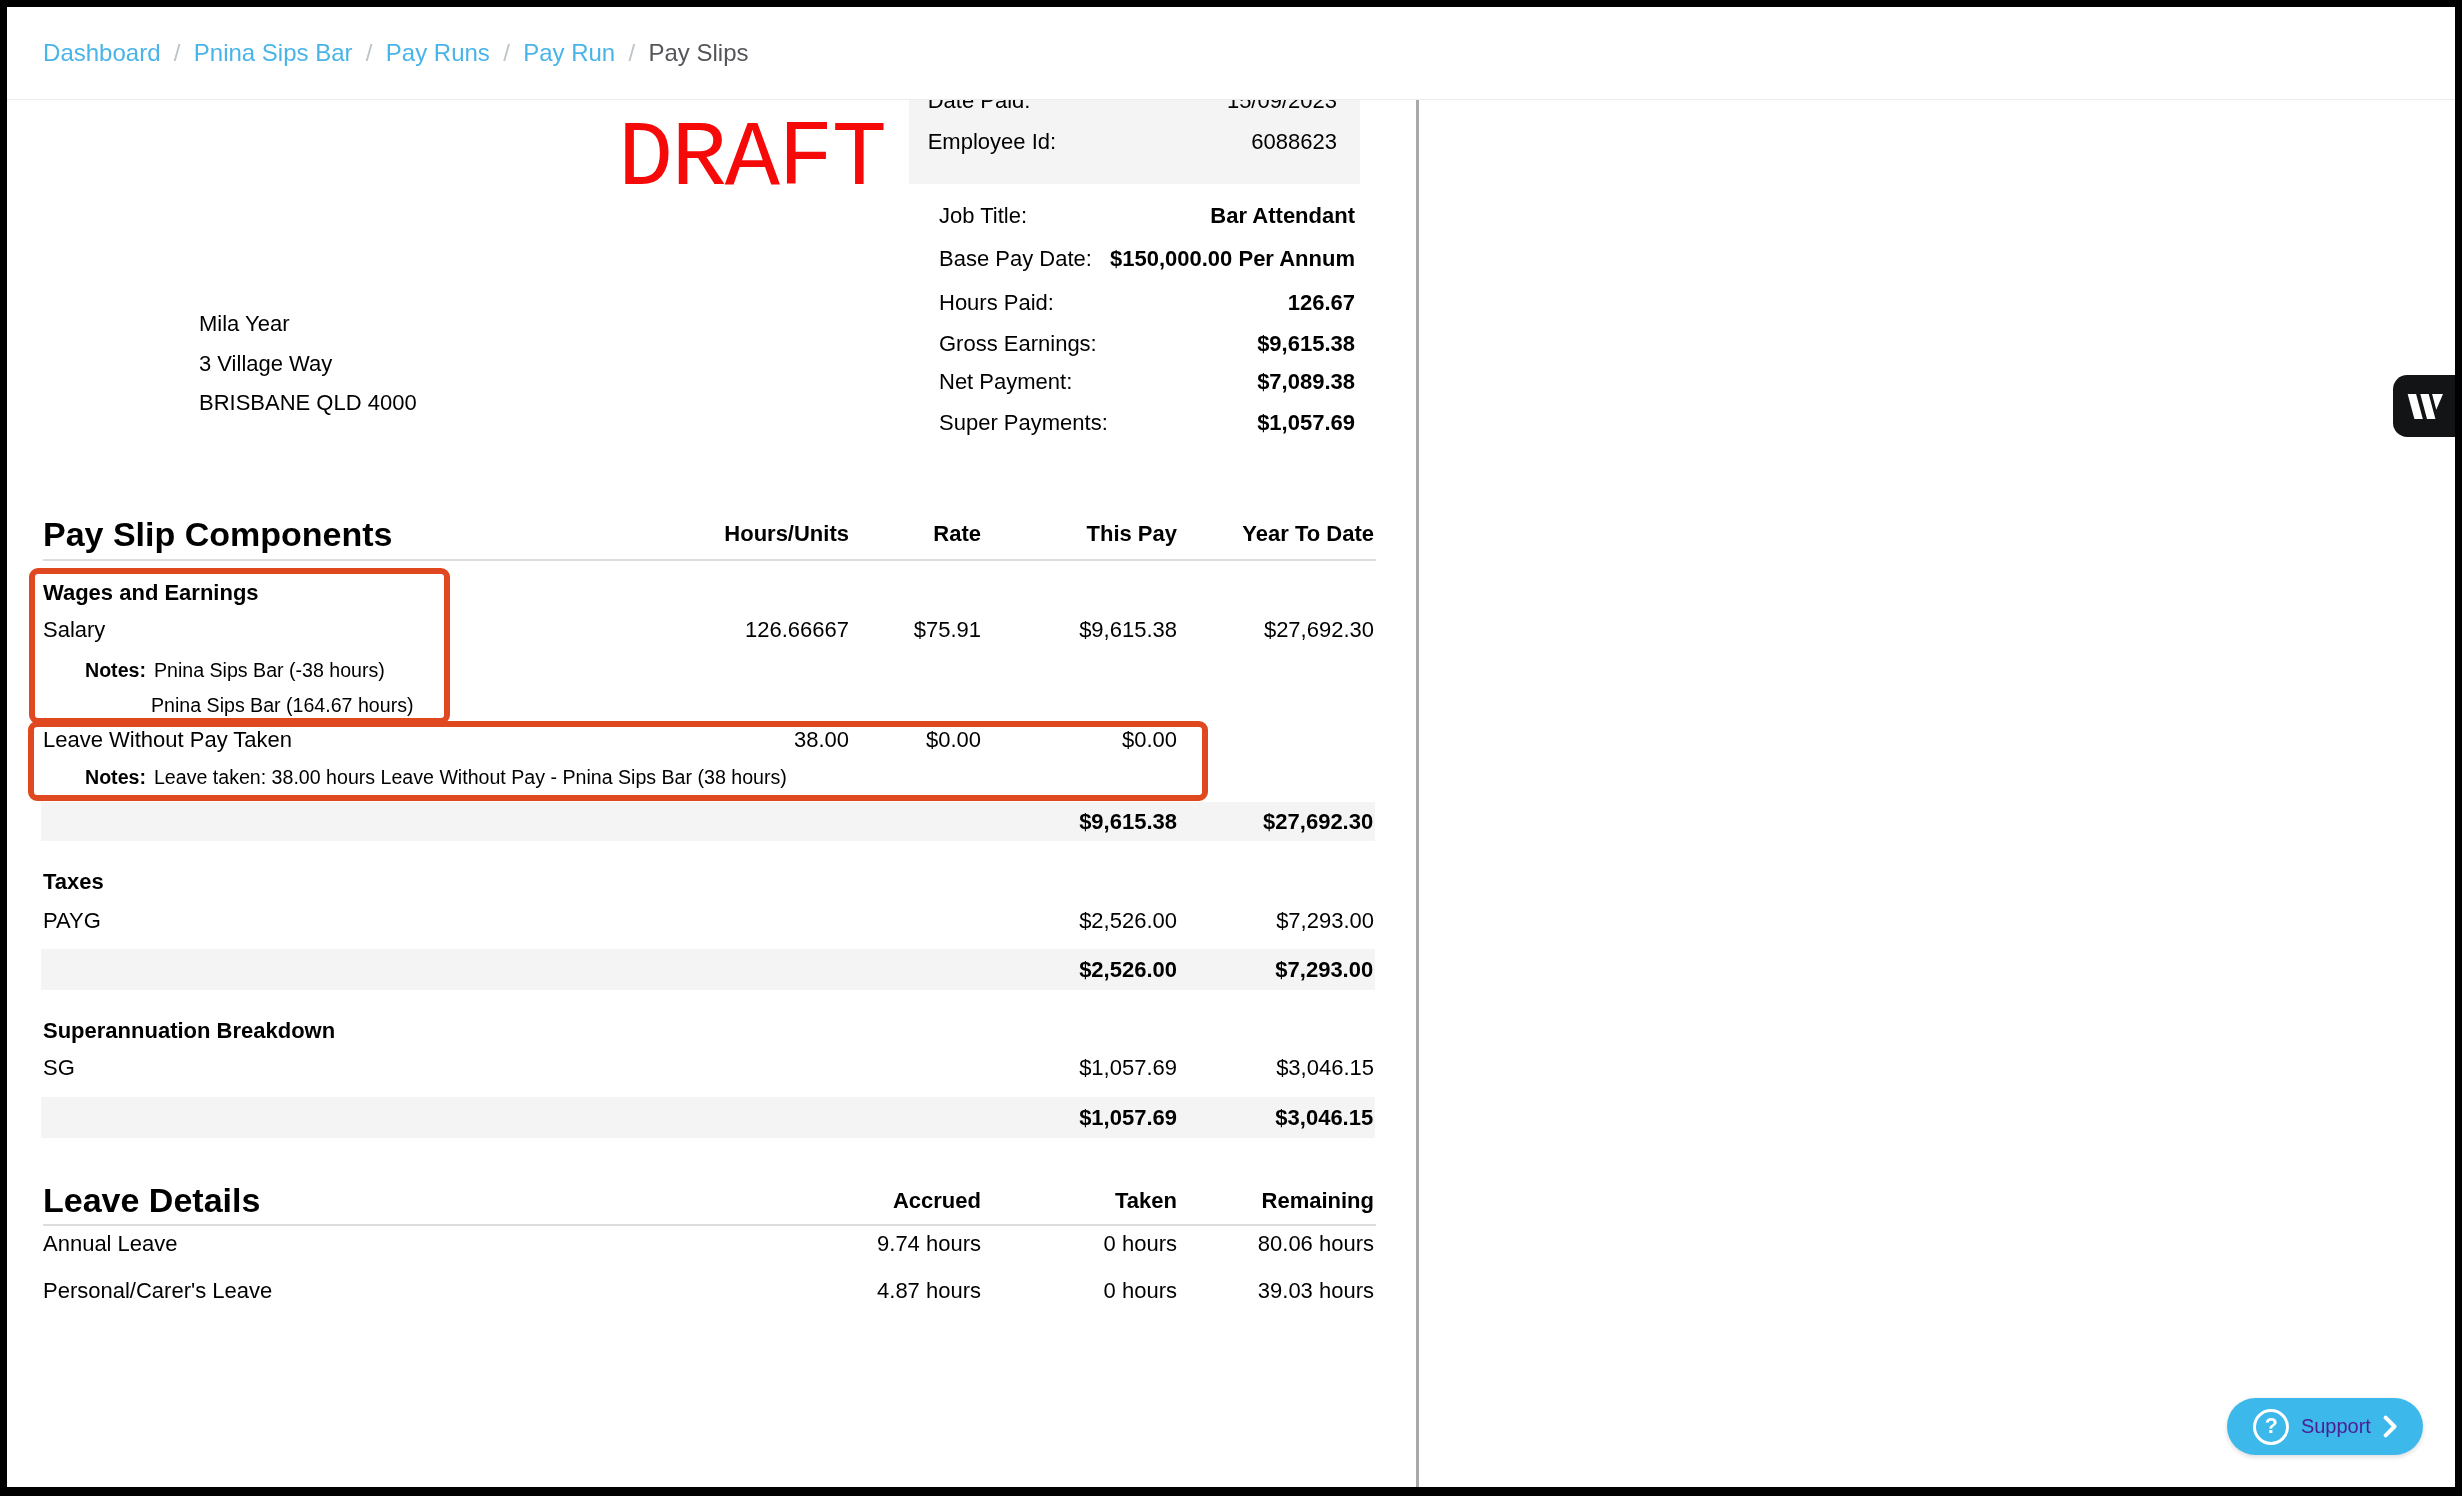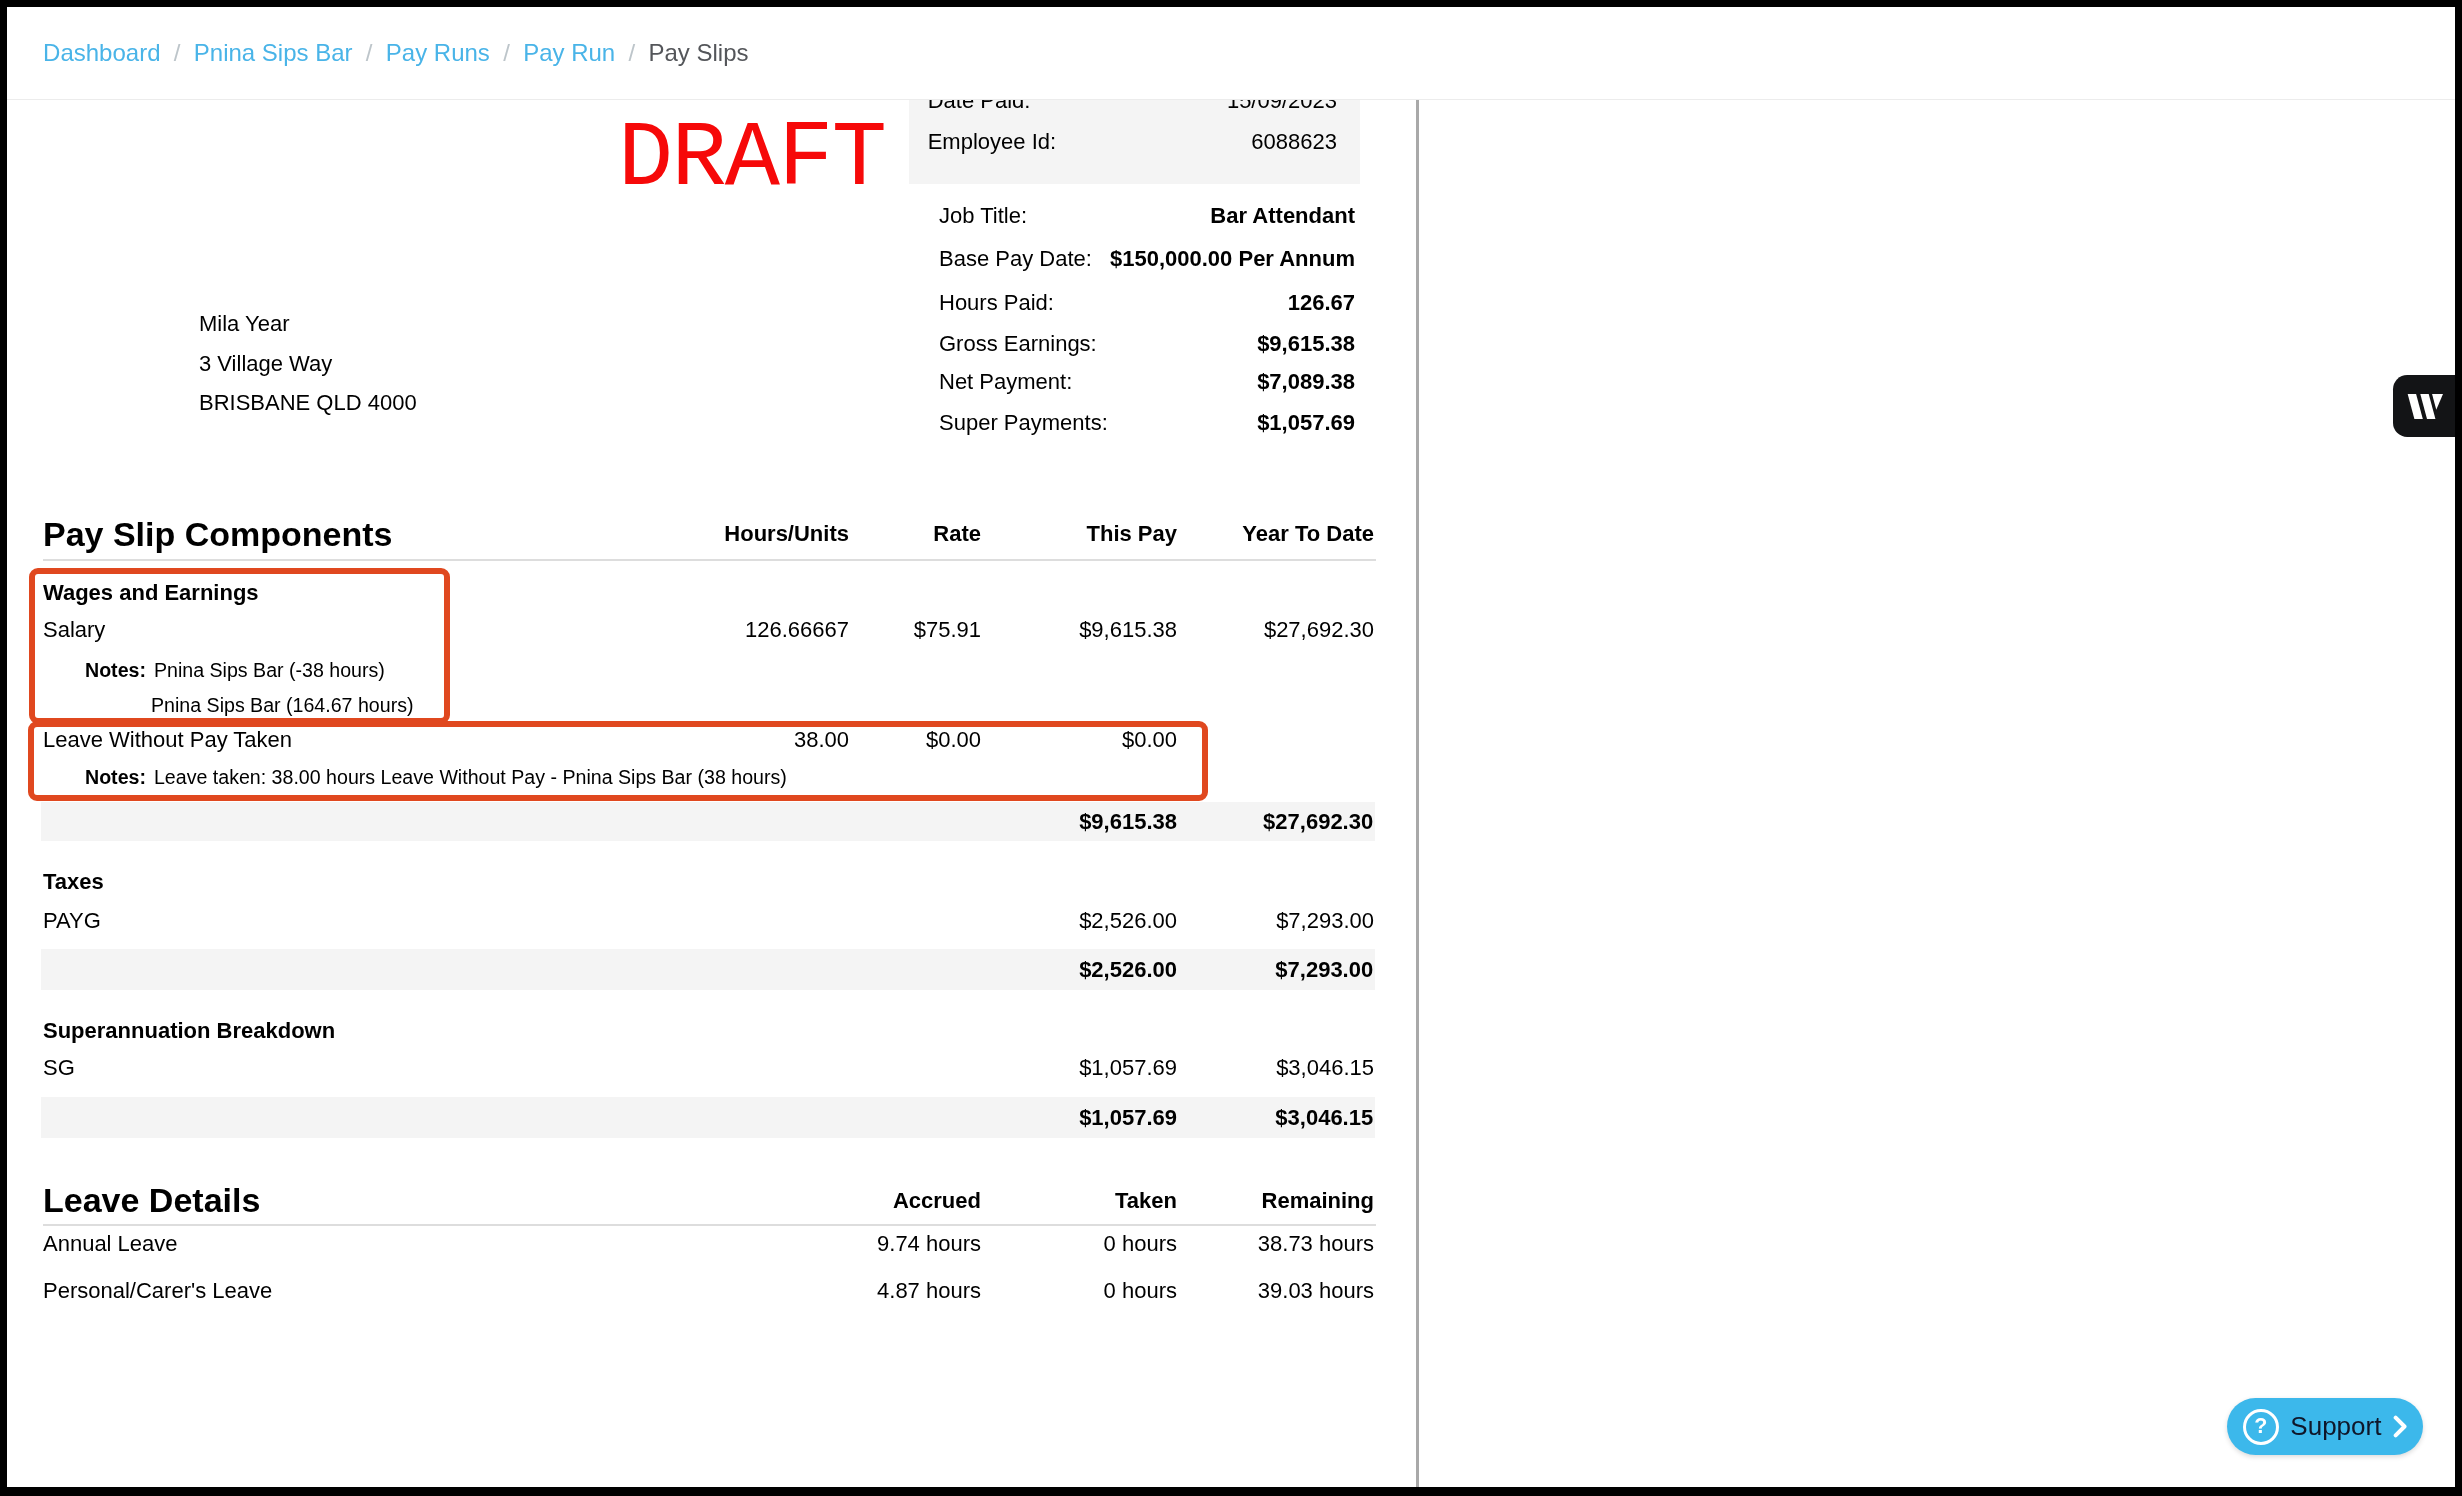--- a/index.html
+++ b/index.html
@@ -81,21 +81,21 @@
   .wtab { position:absolute; left:2393px; top:375px; width:62px; height:62px; background:#131416;
           border-radius:14.2px 0 0 14.2px; z-index:25; display:flex; align-items:center; justify-content:center;
           cursor:pointer; }
 
   
   .support { position:absolute; left:2227px; top:1398px; width:196px; height:57px; background:#3cb8eb;
              border-radius:28.5px; z-index:25; display:flex; align-items:center; justify-content:center;
              gap:11.6px; cursor:pointer; box-shadow:0 1.8px 5.3px rgba(0,0,0,0.15); }
   .qcircle { width:36px; height:36px; border:3.1px solid #fff; border-radius:50%; color:#fff;
              font-weight:bold; font-size:21.4px; display:flex; align-items:center; justify-content:center; }
-  .support-label { color:#0f172a; font-size:26px; }
+  .support-label { color:#4c1d95; font-size:20px; }
 </style>
 </head>
 <body>
 
 <div id="stage">
 
   <div class="infobox">
     <div class="ibrow" style="top:10.7px">
       <span>Date Paid:</span>
       <span class="val">15/09/2023</span>
@@ -203,21 +203,21 @@
   <div class="lrow hdr" style="top:1186px">
     <span class="cell lc-accrued">Accrued</span>
     <span class="cell lc-taken">Taken</span>
     <span class="cell lc-remain">Remaining</span>
   </div>
   <div class="hr" style="top:1224px"></div>
   <div class="lrow" style="top:1229px">
     <span class="cell c-label">Annual Leave</span>
     <span class="cell lc-accrued">9.74 hours</span>
     <span class="cell lc-taken">0 hours</span>
-    <span class="cell lc-remain">38.73 hours</span>
+    <span class="cell lc-remain">80.06 hours</span>
   </div>
   <div class="lrow" style="top:1276px">
     <span class="cell c-label">Personal/Carer's Leave</span>
     <span class="cell lc-accrued">4.87 hours</span>
     <span class="cell lc-taken">0 hours</span>
     <span class="cell lc-remain">39.03 hours</span>
   </div>
 
   <div class="divider"></div>
 

